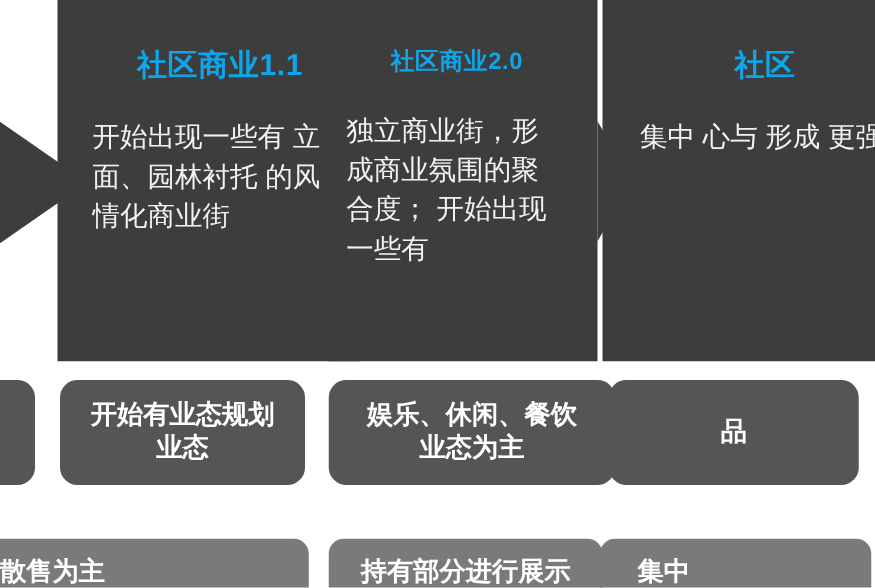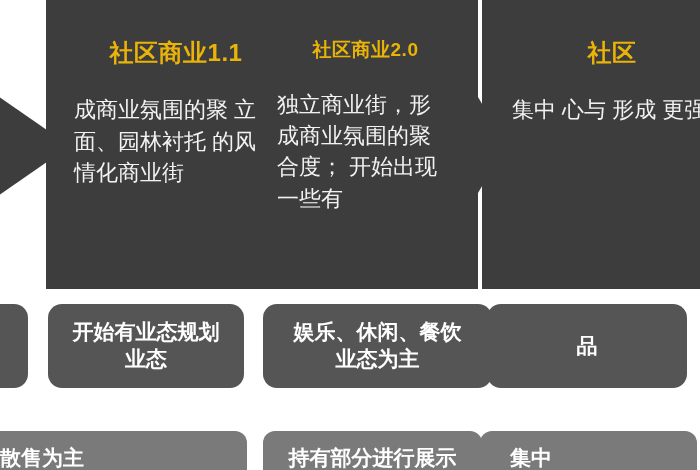--- a/index.html
+++ b/index.html
@@ -68,21 +68,21 @@
     position: absolute;
     left: 0;
     top: 0;
     width: 100%;
     height: 100%;
     box-sizing: border-box;
     padding: 40px 14px 10px 14px;
   }
 
   .chev-title {
-    color: #eab308;
+    color: #0ea5e9;
     font-size: 24px;
     font-weight: bold;
     text-align: center;
     letter-spacing: 0.5px;
     line-height: 1.1;
     white-space: nowrap;
   }
 
   .chev-body {
     color: #f2f2f2;
@@ -182,21 +182,21 @@
 
 <div id="stage">
 
   <div class="chevron-row">
 
     <div class="arrow-head-left"></div>
 
     <div class="chev" id="chev-1">
       <div class="chev-inner">
         <div class="chev-title">社区商业1.1</div>
-        <div class="chev-body">成商业氛围的聚
+        <div class="chev-body">开始出现一些有
 立面、园林衬托
 的风情化商业街</div>
       </div>
     </div>
     <div class="chev-tip" id="chev-1-tip"></div>
 
     <div class="chev" id="chev-2">
       <div class="chev-inner">
         <div class="chev-title">社区商业2.0</div>
         <div class="chev-body">独立商业街，形

